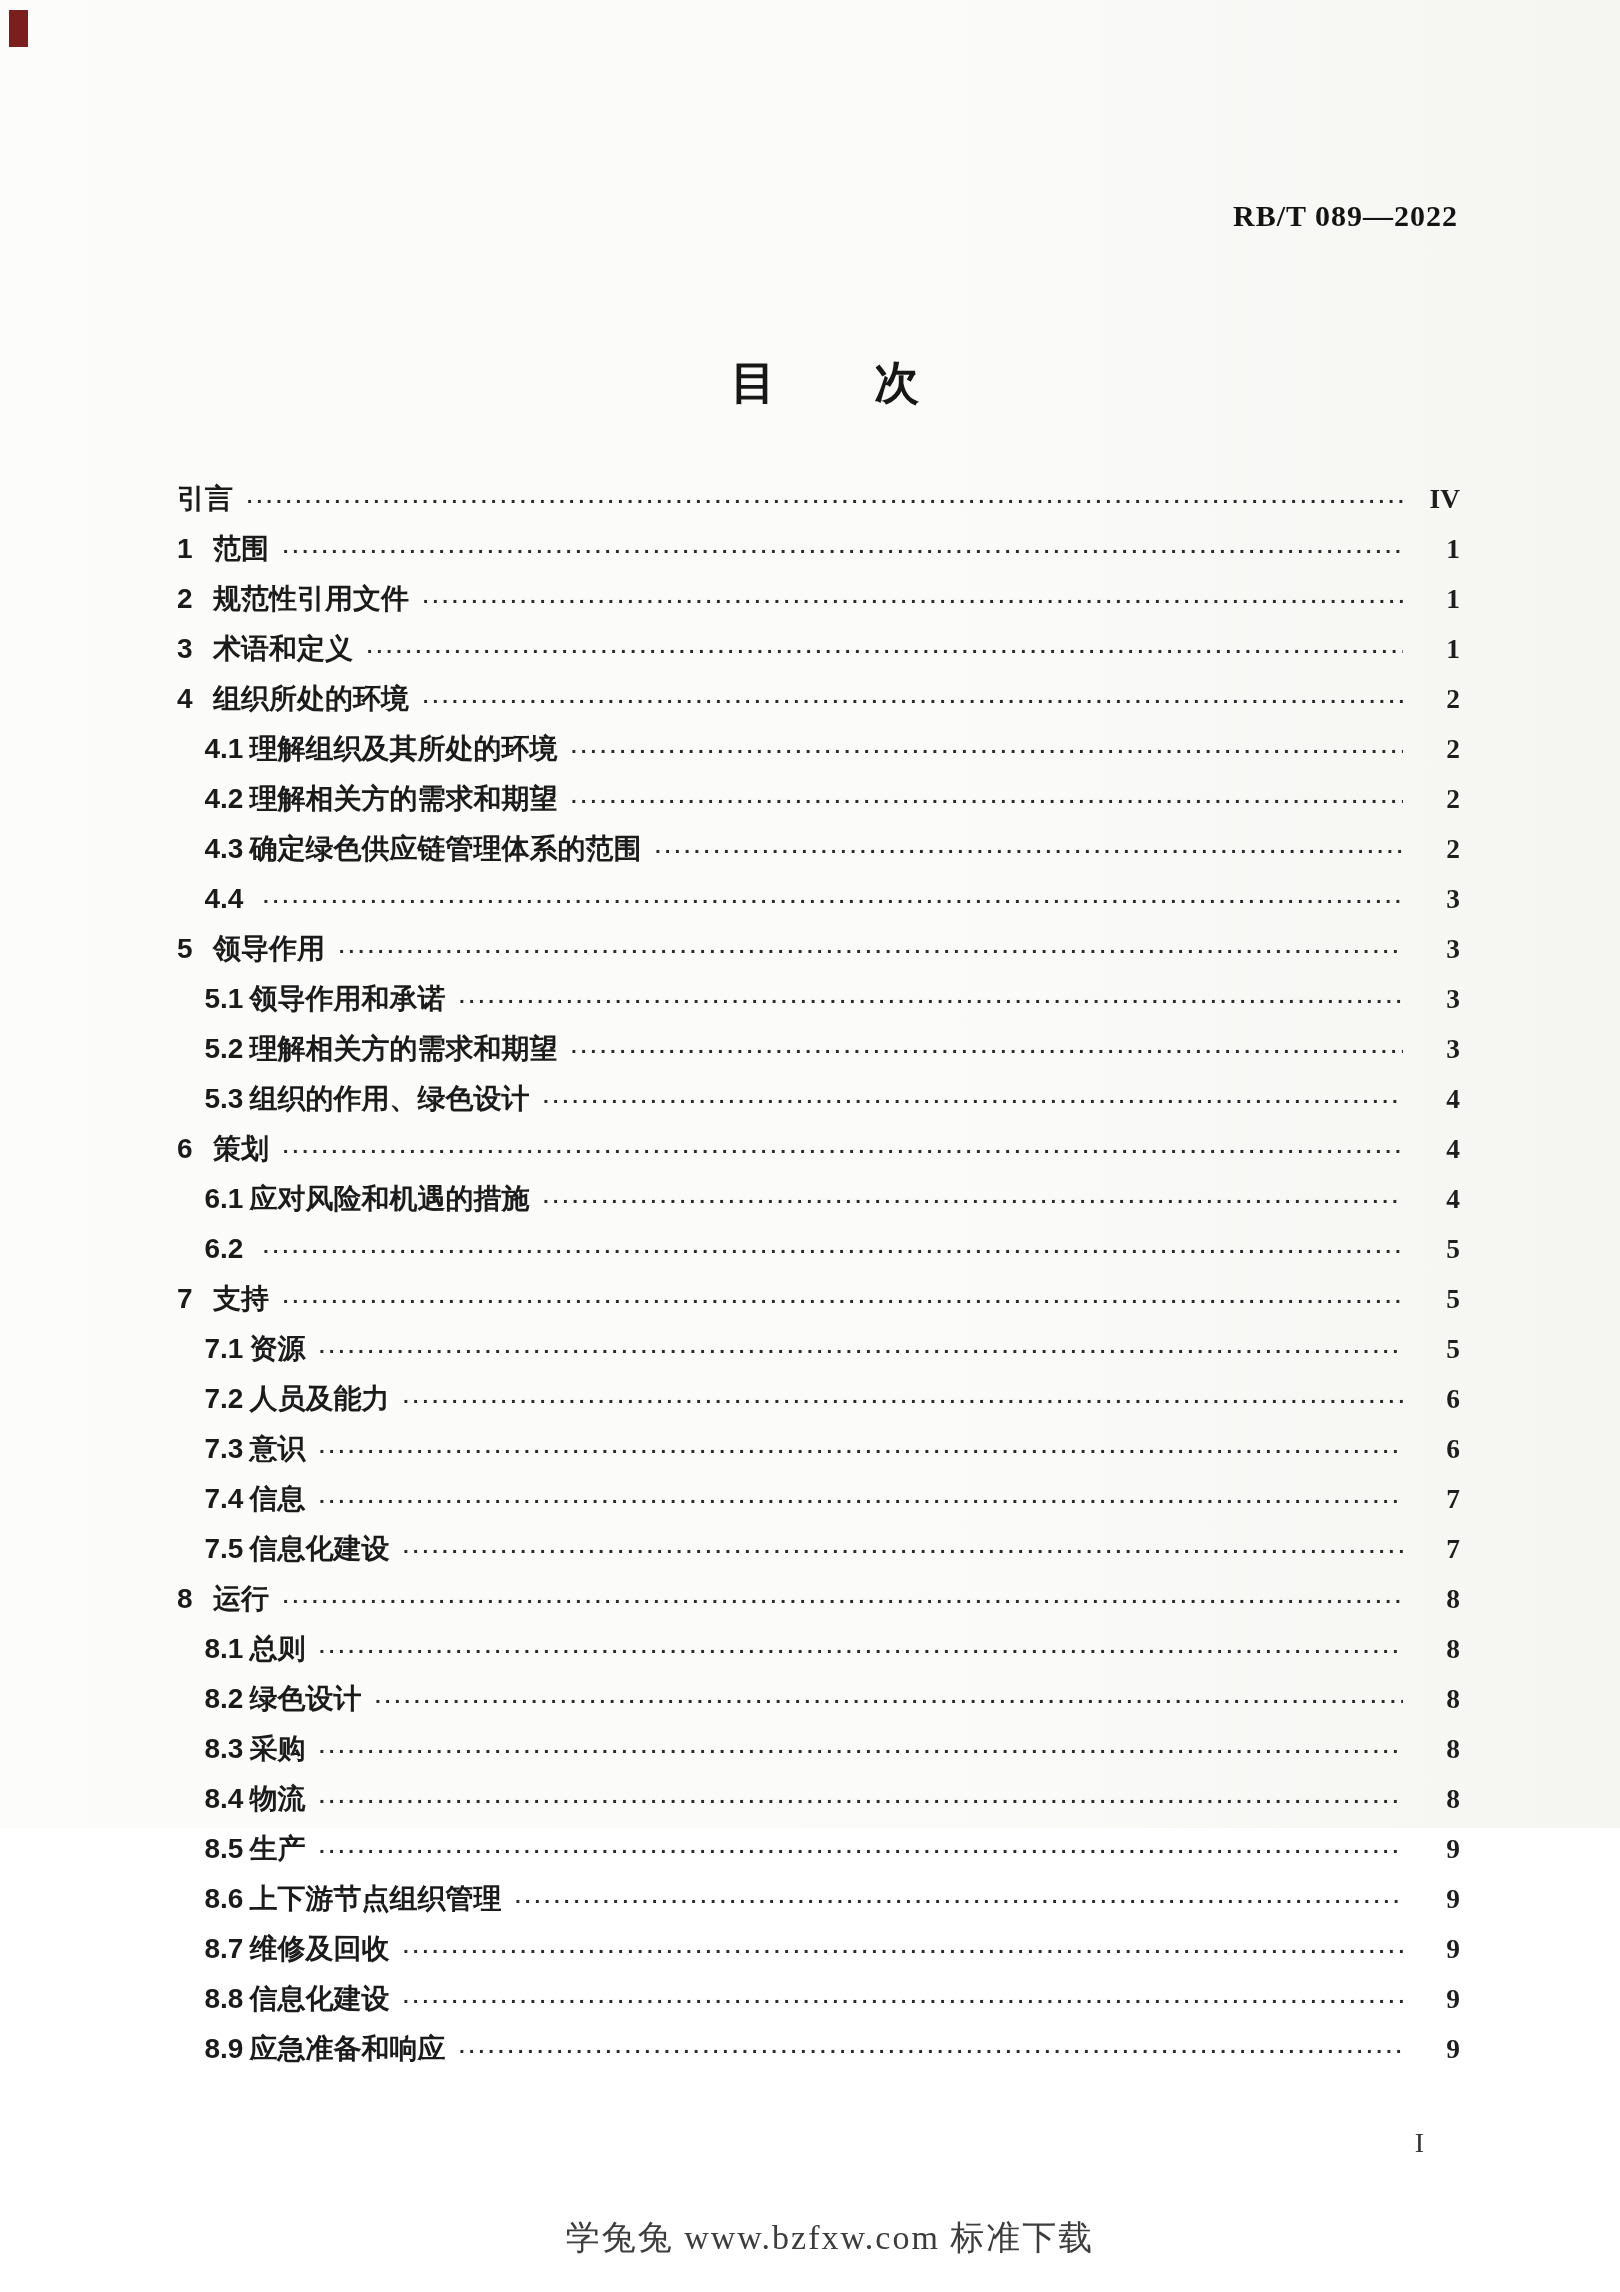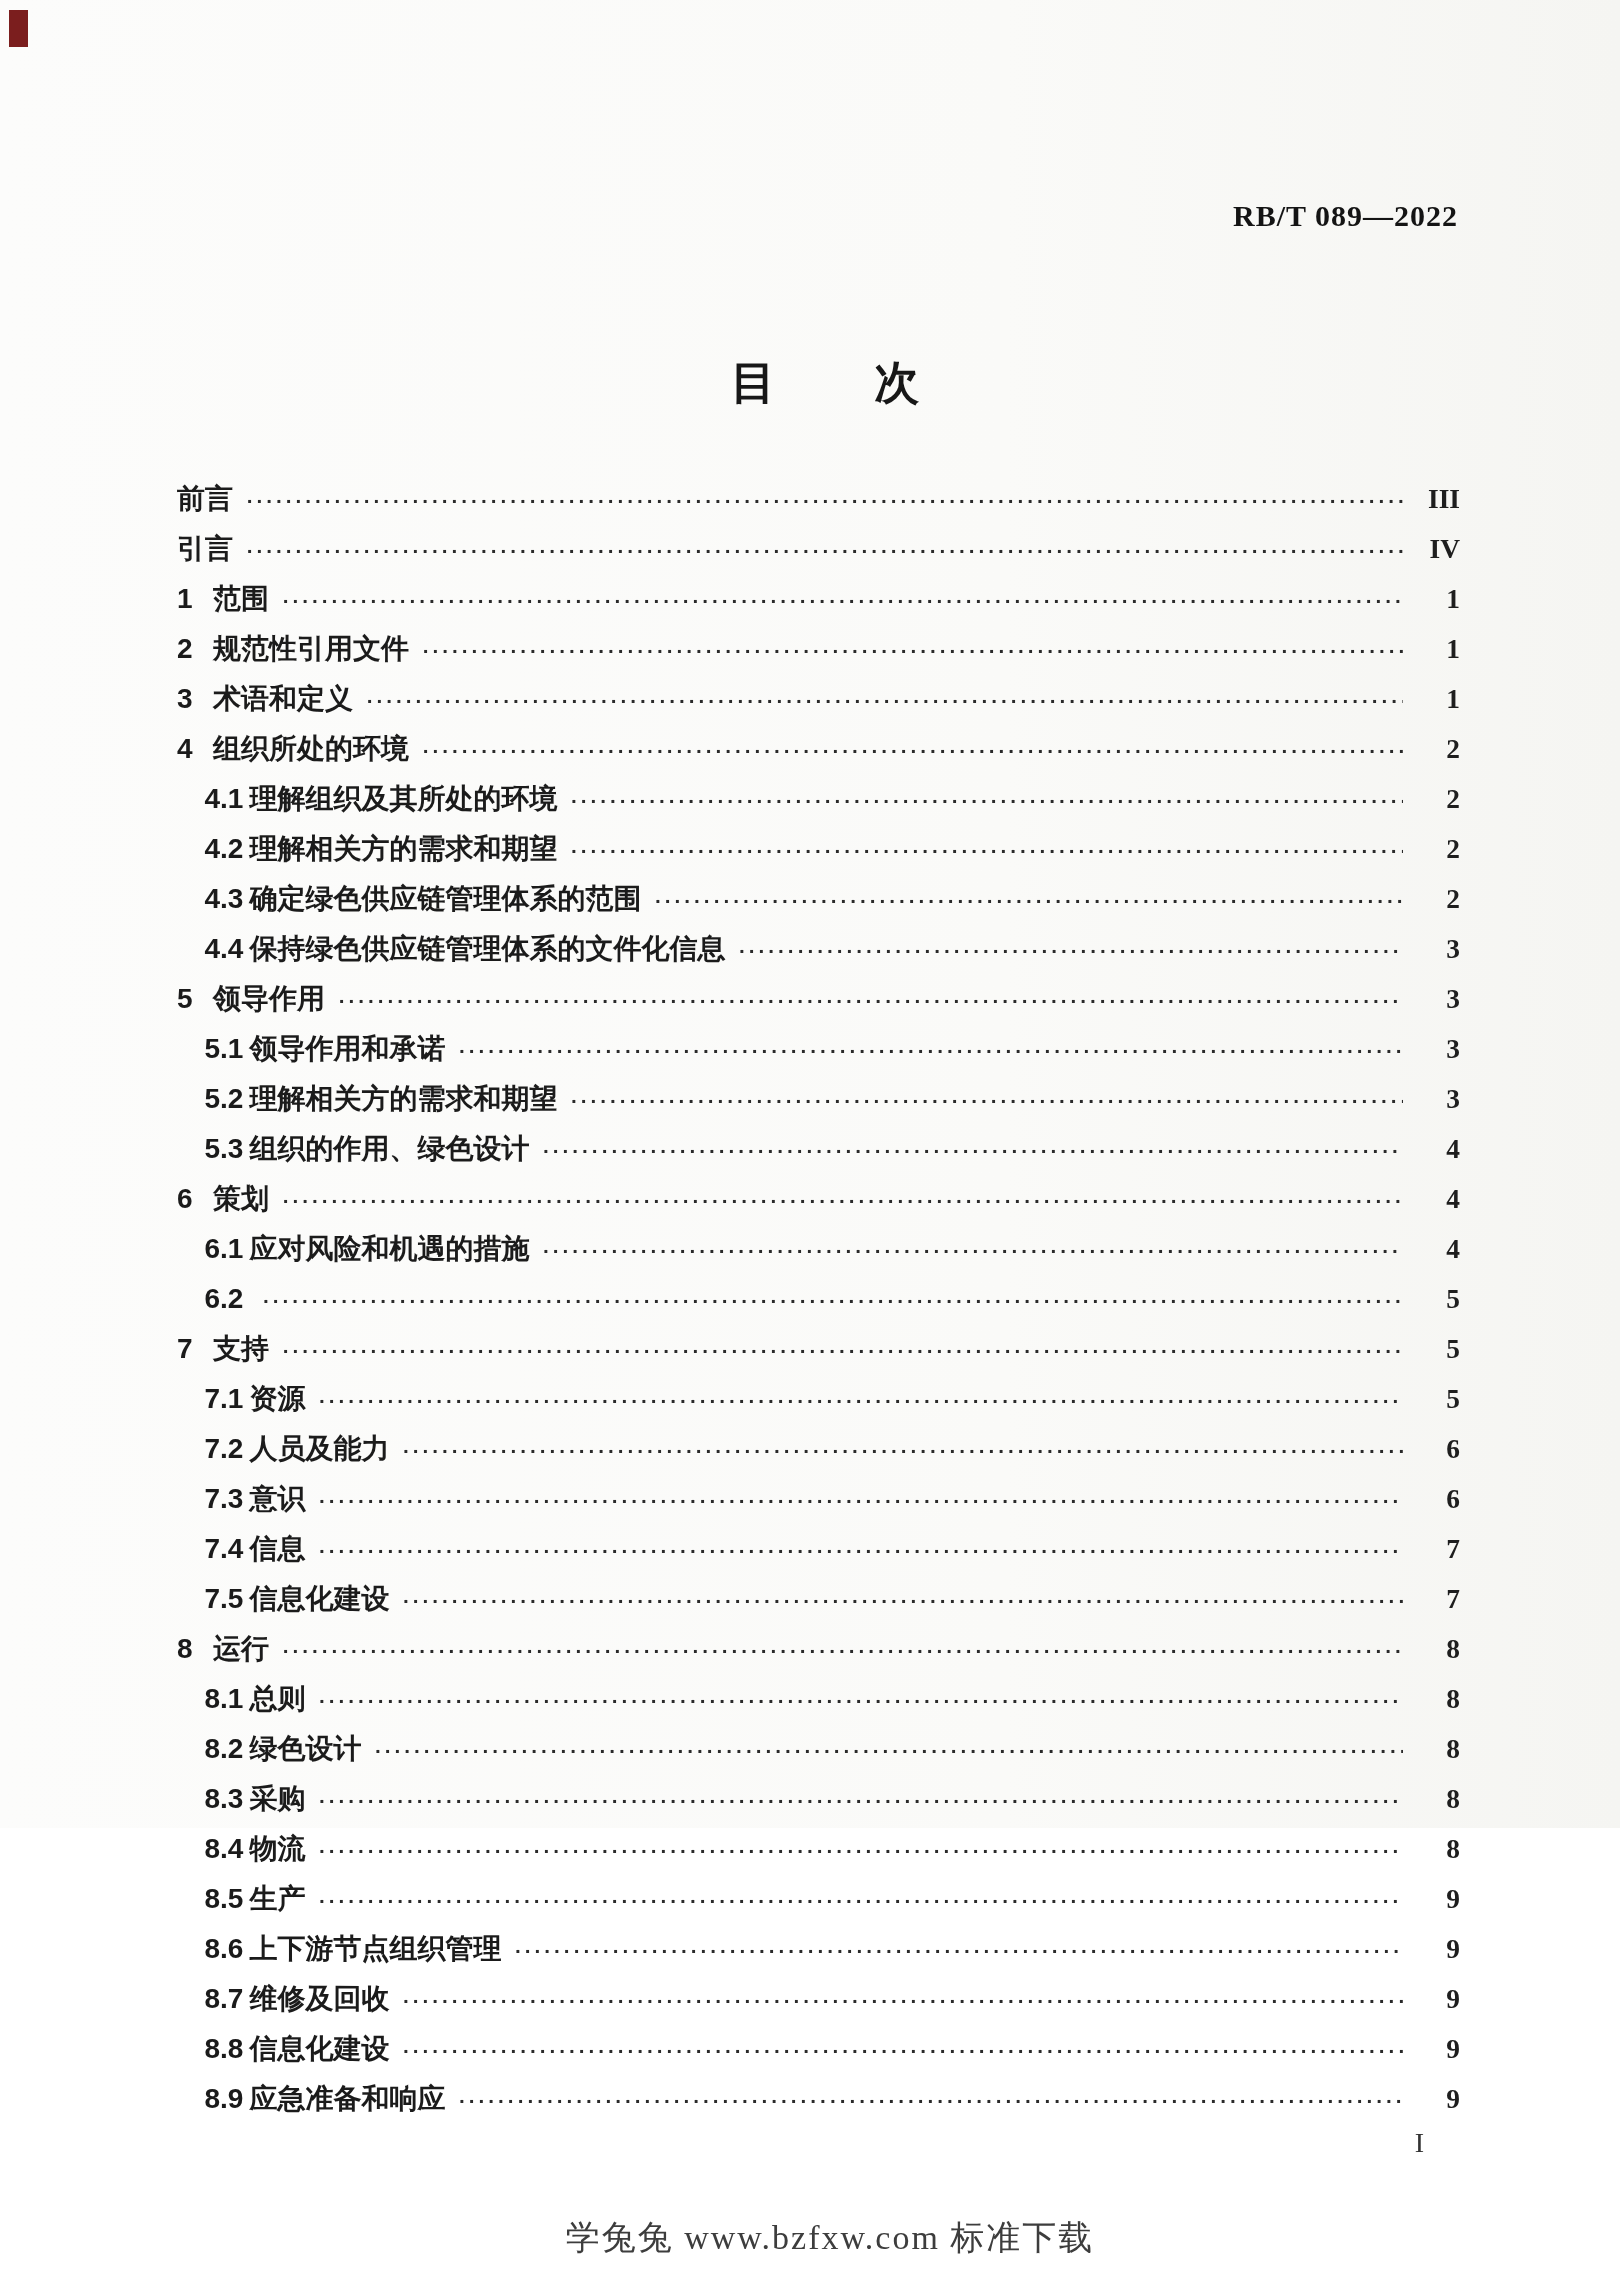--- a/index.html
+++ b/index.html
@@ -85,26 +85,20 @@
 
 <div class="page">
 
   <div class="corner-mark" style="background: rgb(123, 30, 30);"></div>
 
   <div class="doc-code">RB/T 089—2022</div>
 
   <h1 class="toc-title">目 次</h1>
 
   <div class="toc-list">
-  <div class="toc-row level-0">
-
-    <span class="title">前言</span>
-    <span class="leader"></span>
-    <span class="page-col">III</span>
-  </div>
 
   <div class="toc-row level-0">
 
     <span class="title">引言</span>
     <span class="leader"></span>
     <span class="page-col">IV</span>
   </div>
 
   <div class="toc-row level-0">
     <span class="num">1</span>
@@ -150,21 +144,20 @@
 
   <div class="toc-row level-1">
     <span class="num">4.3</span>
     <span class="title">确定绿色供应链管理体系的范围</span>
     <span class="leader"></span>
     <span class="page-col">2</span>
   </div>
 
   <div class="toc-row level-1">
     <span class="num">4.4</span>
-    <span class="title">保持绿色供应链管理体系的文件化信息</span>
     <span class="leader"></span>
     <span class="page-col">3</span>
   </div>
 
   <div class="toc-row level-0">
     <span class="num">5</span>
     <span class="title">领导作用</span>
     <span class="leader"></span>
     <span class="page-col">3</span>
   </div>

